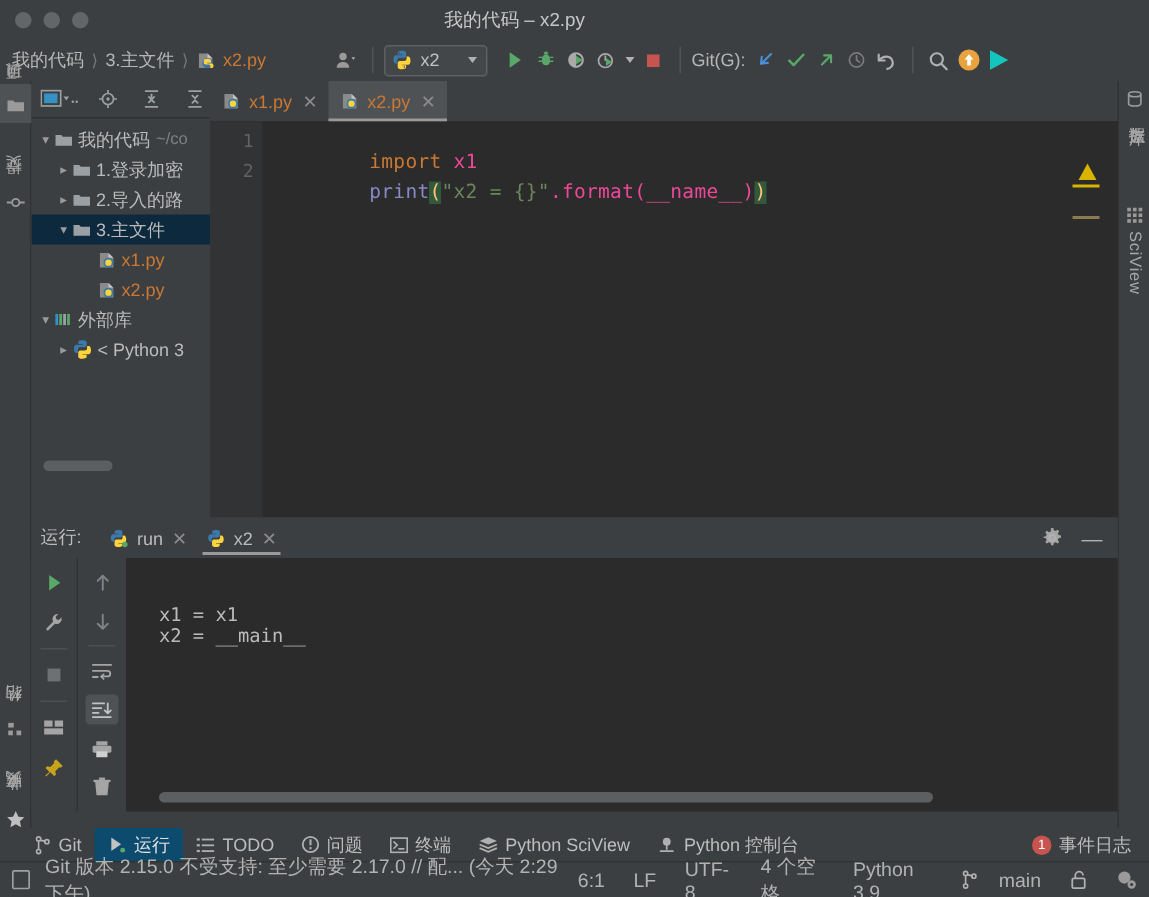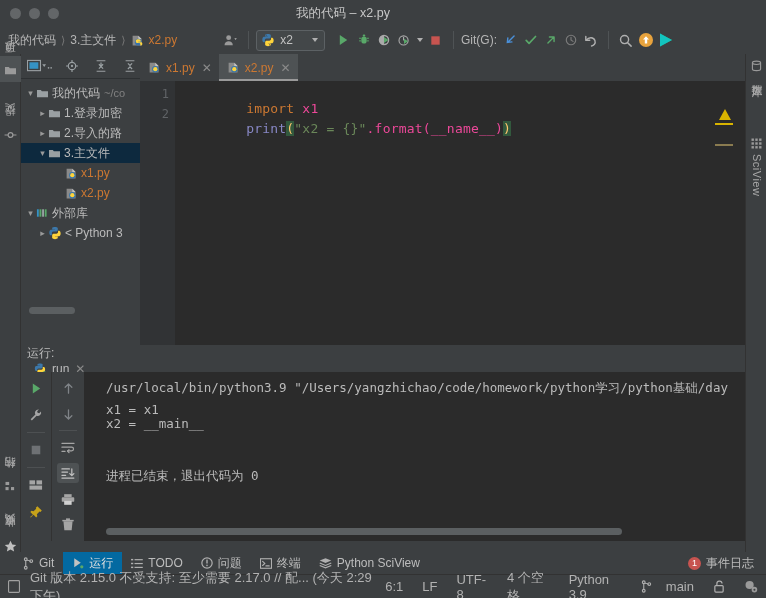--- a/index.html
+++ b/index.html
@@ -144,21 +144,21 @@
   .split {
     position: absolute; left: 21px; top: 345px; width: 724px; height: 4px;
     background: #3c3f41;
   }
 
   
   .runpanel {
     position: absolute; left: 21px; top: 345px; width: 724px; height: 196px;
     background: #3c3f41;
   }
-  .run-header { height: 27px; display: flex; align-items: flex-start; padding-left: 6px; flex-direction: column; }
+  .run-header { height: 27px; display: flex; align-items: center; padding-left: 6px; }
   .run-title { font-size: 12px; color: #bcbcbc; margin-right: 12px; }
   .run-tab {
     display: flex; align-items: center; gap: 5px; padding: 0 6px;
     font-size: 12px; color: #bcbcbc; height: 27px; position: relative;
   }
   .run-tab .x { color: #8b8b8b; margin-left: 1px; }
   .run-tab.active::after {
     content: ""; position: absolute; left: 4px; right: 4px; bottom: 2px;
     height: 2px; background: #9a9a9a;
   }
@@ -196,21 +196,21 @@
 
   
   .botbar {
     position: absolute; left: 0; top: 552px; width: 766px; height: 22px;
     background: #3c3f41; display: flex; align-items: center;
   }
   .bb-item {
     display: flex; align-items: center; gap: 5px; height: 22px;
     padding: 0 9px; font-size: 12px; color: #bdbdbd;
   }
-  .bb-item.active { background: #0369a1; color: #e0e0e0; }
+  .bb-item.active { background: #0c4a6e; color: #e0e0e0; }
   .badge {
     width: 13px; height: 13px; border-radius: 50%; background: #c75450;
     color: #fff; font-size: 9px; display: flex; align-items: center;
     justify-content: center;
   }
 
   
   .statusbar {
     position: absolute; left: 0; top: 574px; width: 766px; height: 24px;
     background: #3c3f41; display: flex; align-items: center;
@@ -724,24 +724,22 @@
       <span class="sbtn">
         <svg width="14" height="14" viewBox="0 0 15 15">
           <path d="M2.6 3.6h9.8l-1 9.4H3.6z" fill="#a5a5a5"></path>
           <rect x="1.4" y="2" width="12.2" height="1.6" fill="#a5a5a5"></rect>
           <rect x="5.4" y="0.4" width="4.2" height="1.7" fill="#a5a5a5"></rect>
         </svg>
       </span>
     </div>
 
     <div class="console">
-      <span class="cline" style="top:8px;">/usr/local/bin/python3.9 "/Users/yangzhichao/code/homework/python学习/python基础/day</span>
       <span class="cline" style="top:30px;">x1 = x1</span>
       <span class="cline" style="top:44px;">x2 = __main__</span>
-      <span class="cline" style="top:96px;">进程已结束，退出代码为 0</span>
       <div class="chscroll"></div>
     </div>
   </div>
 </div>
 
 <div class="botbar">
   <div style="width:14px;"></div>
 
   <div class="bb-item">
     <span style="display:flex;">
@@ -807,20 +805,30 @@
     <span style="display:flex;">
       <svg width="13" height="12" viewBox="0 0 14 12">
         <path d="M7 0.8L13.2 3.4 7 6 0.8 3.4z" fill="#b0b0b0"></path>
         <path d="M0.8 6L7 8.6 13.2 6" fill="none" stroke="#b0b0b0" stroke-width="1.2"></path>
         <path d="M0.8 8.6L7 11.2l6.2-2.6" fill="none" stroke="#b0b0b0" stroke-width="1.2"></path>
       </svg>
     </span>
     <span>Python SciView</span>
   </div>
 
+  <div class="bb-item">
+    <span style="display:flex;">
+      <svg width="13" height="12" viewBox="0 0 14 12">
+        <circle cx="7" cy="4" r="2.8" fill="#b0b0b0"></circle>
+        <rect x="6.4" y="6.4" width="1.2" height="3.4" fill="#b0b0b0"></rect>
+        <path d="M2.6 10.8h8.8" stroke="#b0b0b0" stroke-width="1.3" stroke-linecap="round"></path>
+      </svg>
+    </span>
+    <span>Python 控制台</span>
+  </div>
 
   <div class="bb-item" style="margin-left:auto; padding-right:12px;">
     <span class="badge">1</span>
     <span>事件日志</span>
   </div>
 </div>
 
 <div class="statusbar">
   <span style="display:flex; margin-left:8px;">
     <svg width="12" height="13" viewBox="0 0 13 14">

